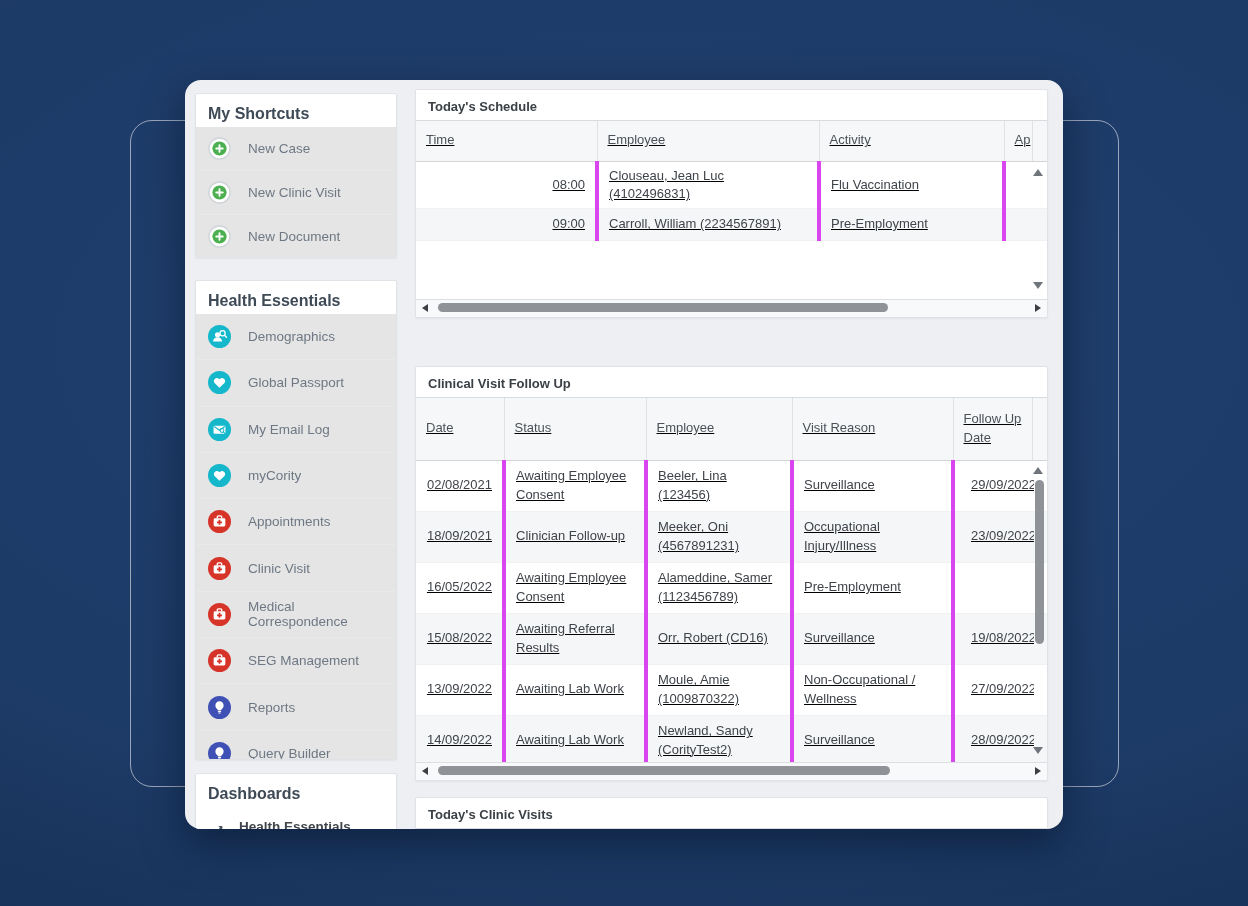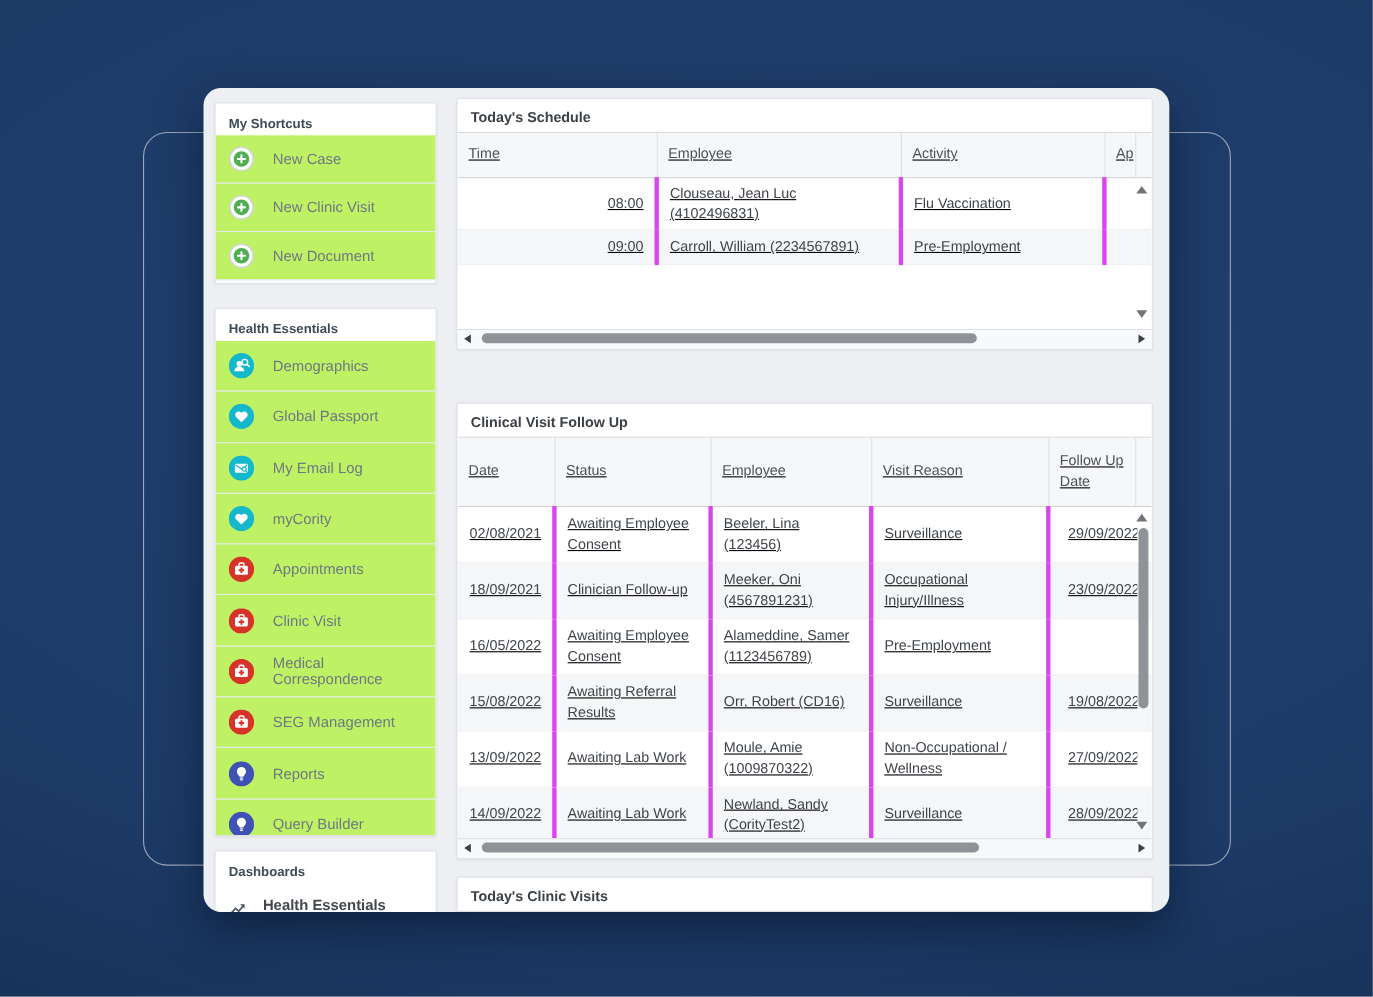--- a/index.html
+++ b/index.html
@@ -19,22 +19,22 @@
     position:absolute;left:185px;top:80px;width:878px;height:749px;
     background:#edeff2;border-radius:16px;overflow:hidden;
     box-shadow:0 16px 40px rgba(4,14,34,.5);
   }
   
   .sidebar{position:absolute;left:10px;top:13px;width:202px;}
   .side-panel{background:#fff;border:1px solid #dfe2e6;border-radius:2px;box-shadow:0 1px 2px rgba(0,0,0,.05);box-sizing:border-box;overflow:hidden;}
   .sp1{height:165px;margin-bottom:22px;}
   .sp2{height:480px;margin-bottom:13px;}
   .sp3{height:120px;}
-  .side-title{font-size:12px;font-weight:700;color:#3e4a56;padding:11px 12px 4px;}
-  .side-item{display:flex;align-items:center;height:43px;padding:0 8px 0 10px;cursor:pointer;background:#bef264;}
+  .side-title{font-size:16px;font-weight:700;color:#3e4a56;padding:11px 12px 4px;}
+  .side-item{display:flex;align-items:center;height:43px;padding:0 8px 0 10px;cursor:pointer;background:#e5e5e5;}
   .sp2 .side-item{height:45.3px;}
   .side-item + .side-item{border-top:1px solid #e7e9eb;}
   .side-footer{border-top:1px solid #e7e9eb;height:12px;}
   .side-item .icn{flex:none;width:23px;height:23px;margin-left:2px;}
   .side-item .lbl{margin-left:17px;font-size:13.5px;color:#6e7884;}
   .dash-item{display:flex;align-items:center;height:38px;padding:0 8px 0 12px;cursor:pointer;}
   .dash-item .icn{flex:none;width:17px;height:17px;margin-top:6px;}
   .dash-item .lbl{margin-left:14px;font-size:13.5px;font-weight:600;color:#40464c;}
   
   .main{position:absolute;left:230px;top:9px;width:633px;}

